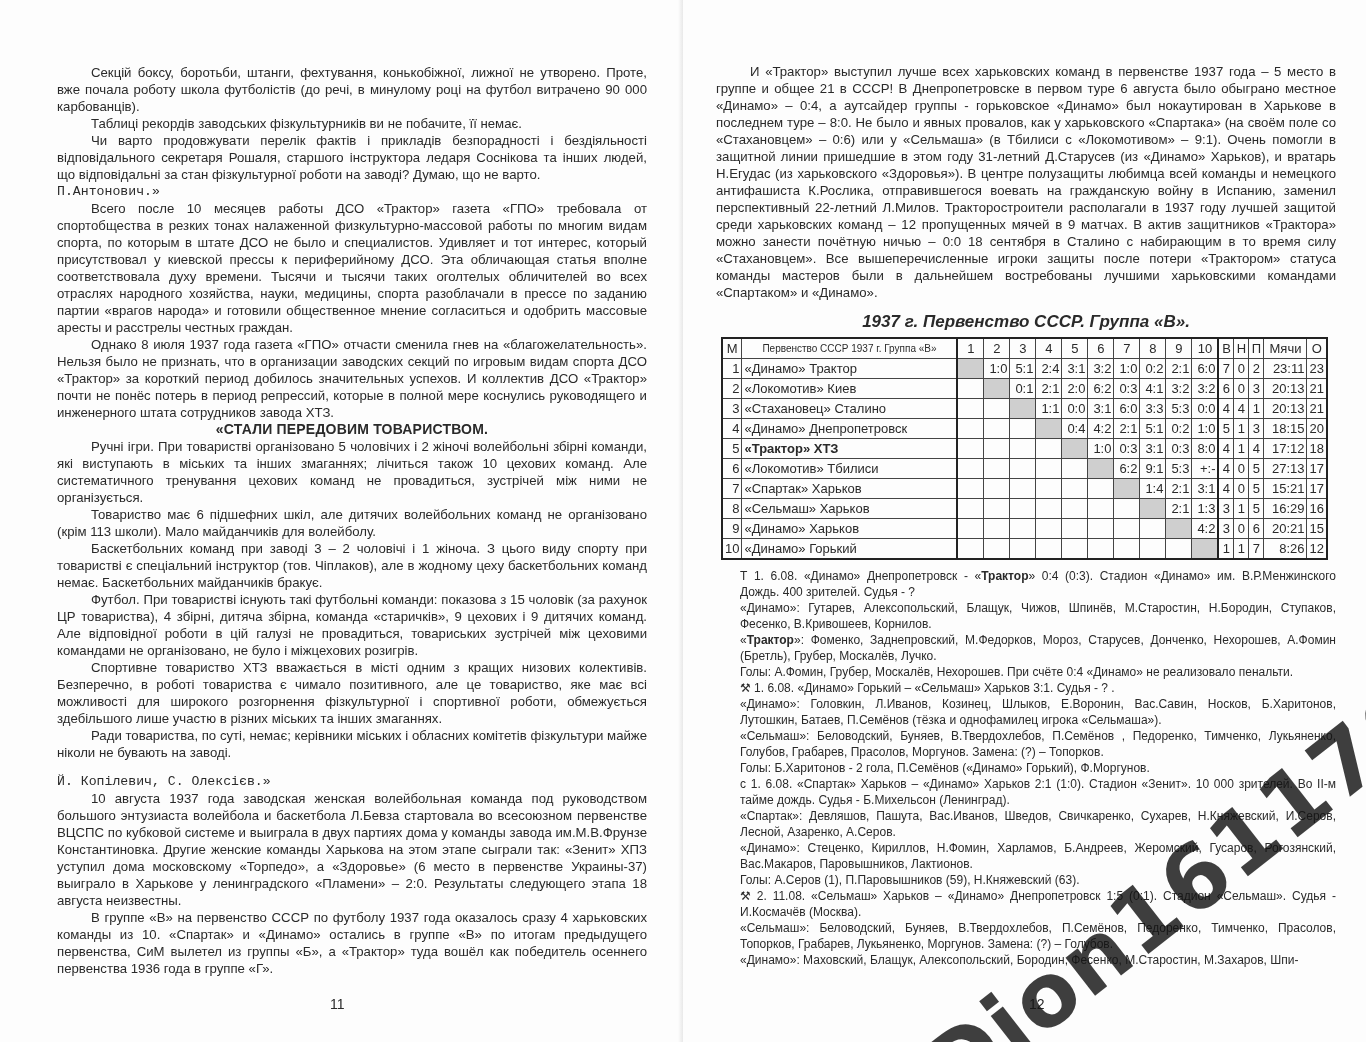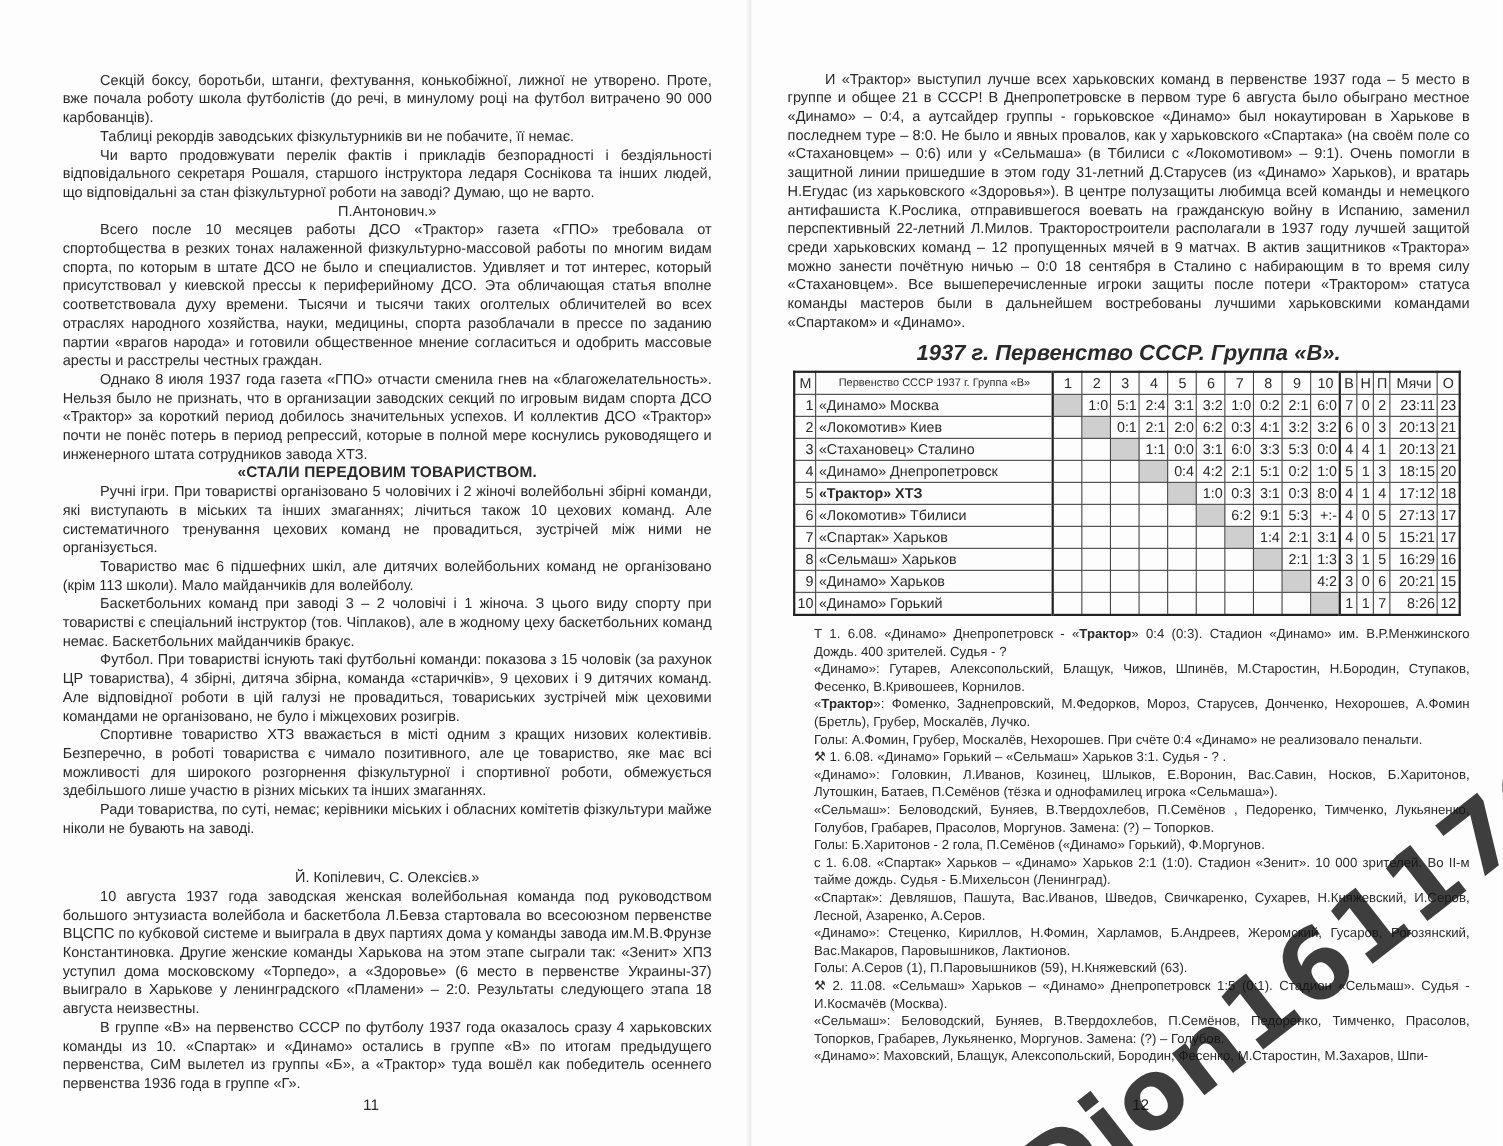--- a/index.html
+++ b/index.html
@@ -8,26 +8,26 @@
   .page { position:absolute; top:0; height:1042px; background:#fdfdfd; }
   .page.left { left:0; width:755px; }
   .page.right { left:683px; width:683px; }
   .gutter { position:absolute; left:678px; top:0; width:14px; height:1042px;
             background:linear-gradient(90deg,#fdfdfd 0%,#e6e6e6 40%,#d8d8d8 55%,#efefef 80%,#fdfdfd 100%); }
   .col { position:absolute; font-size:13.2px; line-height:17px; text-align:justify; }
   .left .col { left:57px; top:64px; width:590px; }
   .right .col { left:33px; top:63px; width:620px; }
   .col p { margin:0; text-indent:34px; }
   .col p.noind { text-indent:0; }
-  .sig { text-align:center; }
+  .sig { text-align:left;font-family:Liberation Mono, monospace; }
   .heading { text-align:center; font-weight:bold; font-size:14px; letter-spacing:0.2px; text-indent:0 !important; }
   .pagenum { position:absolute; bottom:30px; font-size:14px; }
   .left .pagenum { left:330px; }
   .right .pagenum { left:346px; }
-  .tbl-title { text-align:center; font-style:italic; font-weight:bold; font-size:20px; margin:12px 0 7px 0; }
+  .tbl-title { text-align:center; font-style:italic; font-weight:bold; font-size:17px; margin:12px 0 7px 0; }
   table.league { border-collapse:collapse; margin-left:5px; font-size:13px; border:2px solid #222; }
   table.league td, table.league th { border:1px solid #444; height:19px; padding:0 2px; white-space:nowrap; text-align:right; font-weight:normal; }
   table.league th { text-align:center; }
   table.league th.team-h { font-size:10px; text-align:center; width:210px; }
   table.league td.team { text-align:left; width:210px; }
   table.league td.team.bold { font-weight:bold; }
   table.league td.mnum { width:12px; text-align:right; }
   table.league td.cell { width:21px; }
   table.league td.diag { background:#cfcfcf; }
   table.league td.stat, table.league th.stat { width:10px; text-align:center; }
@@ -52,21 +52,21 @@
     <p class="sig noind">П.Антонович.»</p>
     <p>Всего после 10 месяцев работы ДСО «Трактор» газета «ГПО» требовала от спортобщества в резких тонах налаженной физкультурно-массовой работы по многим видам спорта, по которым в штате ДСО не было и специалистов. Удивляет и тот интерес, который присутствовал у киевской прессы к периферийному ДСО. Эта обличающая статья вполне соответствовала духу времени. Тысячи и тысячи таких оголтелых обличителей во всех отраслях народного хозяйства, науки, медицины, спорта разоблачали в прессе по заданию партии «врагов народа» и готовили общественное мнение согласиться и одобрить массовые аресты и расстрелы честных граждан.</p>
     <p>Однако 8 июля 1937 года газета «ГПО» отчасти сменила гнев на «благожелательность». Нельзя было не признать, что в организации заводских секций по игровым видам спорта ДСО «Трактор» за короткий период добилось значительных успехов. И коллектив ДСО «Трактор» почти не понёс потерь в период репрессий, которые в полной мере коснулись руководящего и инженерного штата сотрудников завода ХТЗ.</p>
     <p class="heading">«СТАЛИ ПЕРЕДОВИМ ТОВАРИСТВОМ.</p>
     <p>Ручні ігри. При товаристві організовано 5 чоловічих і 2 жіночі волейбольні збірні команди, які виступають в міських та інших змаганнях; лічиться також 10 цехових команд. Але систематичного тренування цехових команд не провадиться, зустрічей між ними не організується.</p>
     <p>Товариство має 6 підшефних шкіл, але дитячих волейбольних команд не організовано (крім 113 школи). Мало майданчиків для волейболу.</p>
     <p>Баскетбольних команд при заводі 3 – 2 чоловічі і 1 жіноча. З цього виду спорту при товаристві є спеціальний інструктор (тов. Чіплаков), але в жодному цеху баскетбольних команд немає. Баскетбольних майданчиків бракує.</p>
     <p>Футбол. При товаристві існують такі футбольні команди: показова з 15 чоловік (за рахунок ЦР товариства), 4 збірні, дитяча збірна, команда «старичків», 9 цехових і 9 дитячих команд. Але відповідної роботи в цій галузі не провадиться, товариських зустрічей між цеховими командами не організовано, не було і міжцехових розигрів.</p>
     <p>Спортивне товариство ХТЗ вважається в місті одним з кращих низових колективів. Безперечно, в роботі товариства є чимало позитивного, але це товариство, яке має всі можливості для широкого розгорнення фізкультурної і спортивної роботи, обмежується здебільшого лише участю в різних міських та інших змаганнях.</p>
     <p>Ради товариства, по суті, немає; керівники міських і обласних комітетів фізкультури майже ніколи не бувають на заводі.</p>
-    <p class="sig noind" style="margin-top:28px;">Й. Копілевич, С. Олексієв.»</p>
+    <p class="sig noind" style="margin-top:12px;">Й. Копілевич, С. Олексієв.»</p>
     <p>10 августа 1937 года заводская женская волейбольная команда под руководством большого энтузиаста волейбола и баскетбола Л.Бевза стартовала во всесоюзном первенстве ВЦСПС по кубковой системе и выиграла в двух партиях дома у команды завода им.М.В.Фрунзе Константиновка. Другие женские команды Харькова на этом этапе сыграли так: «Зенит» ХПЗ уступил дома московскому «Торпедо», а «Здоровье» (6 место в первенстве Украины-37) выиграло в Харькове у ленинградского «Пламени» – 2:0. Результаты следующего этапа 18 августа неизвестны.</p>
     <p>В группе «В» на первенство СССР по футболу 1937 года оказалось сразу 4 харьковских команды из 10. «Спартак» и «Динамо» остались в группе «В» по итогам предыдущего первенства, СиМ вылетел из группы «Б», а «Трактор» туда вошёл как победитель осеннего первенства 1936 года в группе «Г».</p>
   </div>
   <div class="pagenum">11</div>
 </div>
 
 <div class="gutter"></div>
 
 <div class="page right">
   <div class="col">
@@ -90,21 +90,21 @@
           <th class="stat sep">В</th>
           <th class="stat">Н</th>
           <th class="stat">П</th>
           <th>Мячи</th>
           <th>О</th>
         </tr>
       </thead>
       <tbody id="league-body">
           <tr>
             <td class="mnum">1</td>
-            <td class="team">«Динамо» Москва</td>
+            <td class="team">«Динамо» Трактор</td>
             <td class="cell sep diag"></td>
             <td class="cell">1:0</td>
             <td class="cell">5:1</td>
             <td class="cell">2:4</td>
             <td class="cell">3:1</td>
             <td class="cell">3:2</td>
             <td class="cell">1:0</td>
             <td class="cell">0:2</td>
             <td class="cell">2:1</td>
             <td class="cell">6:0</td>

